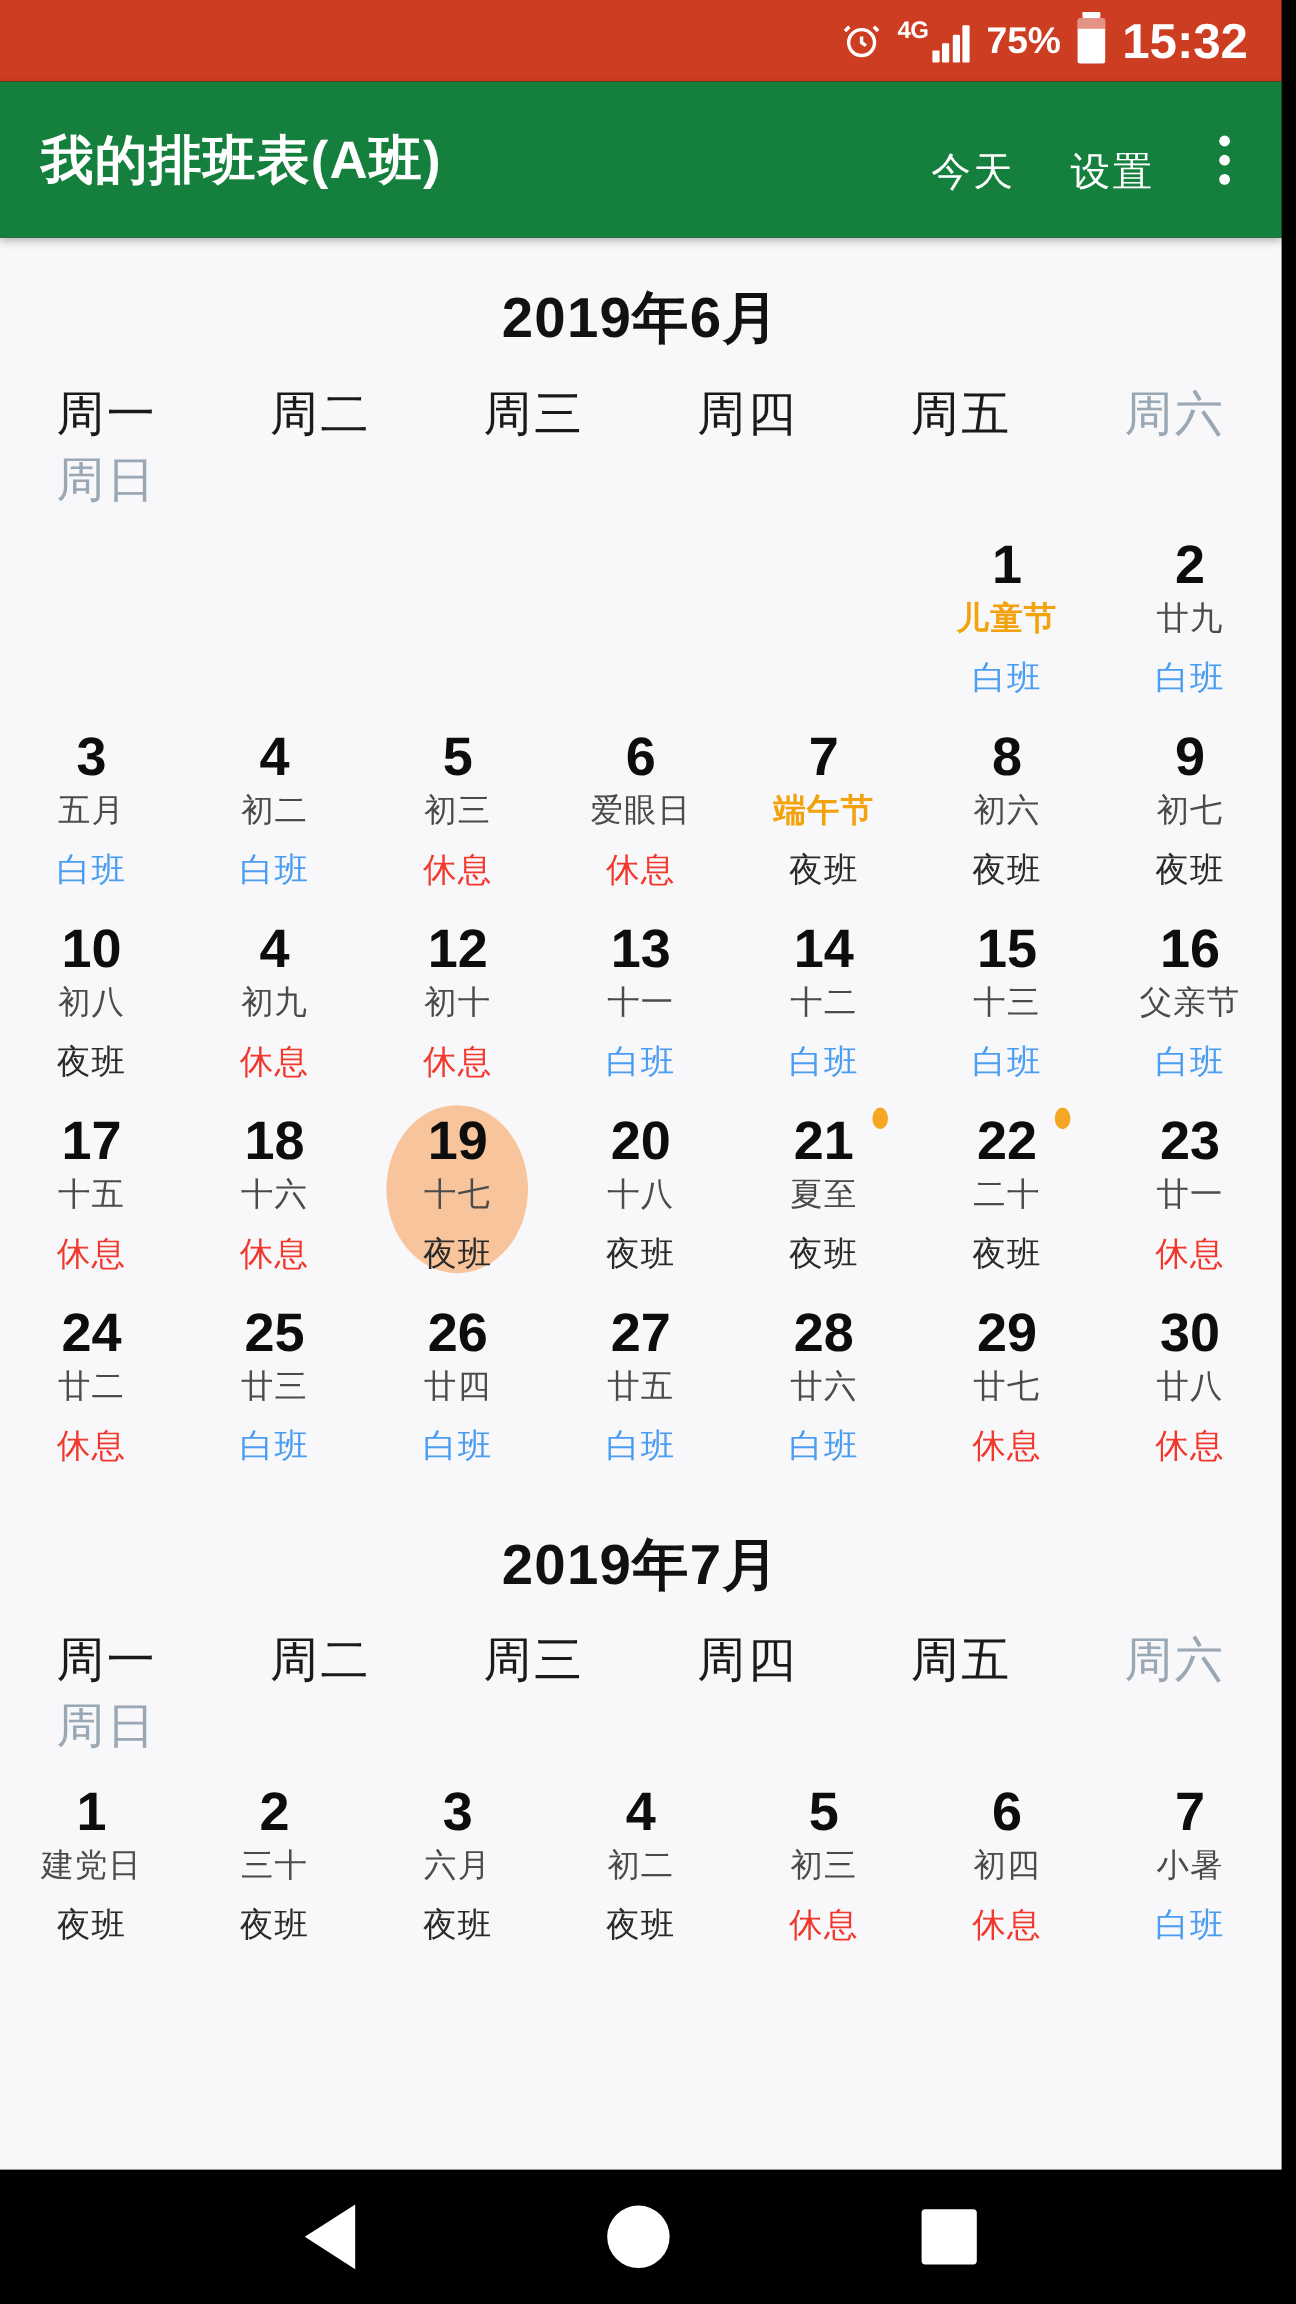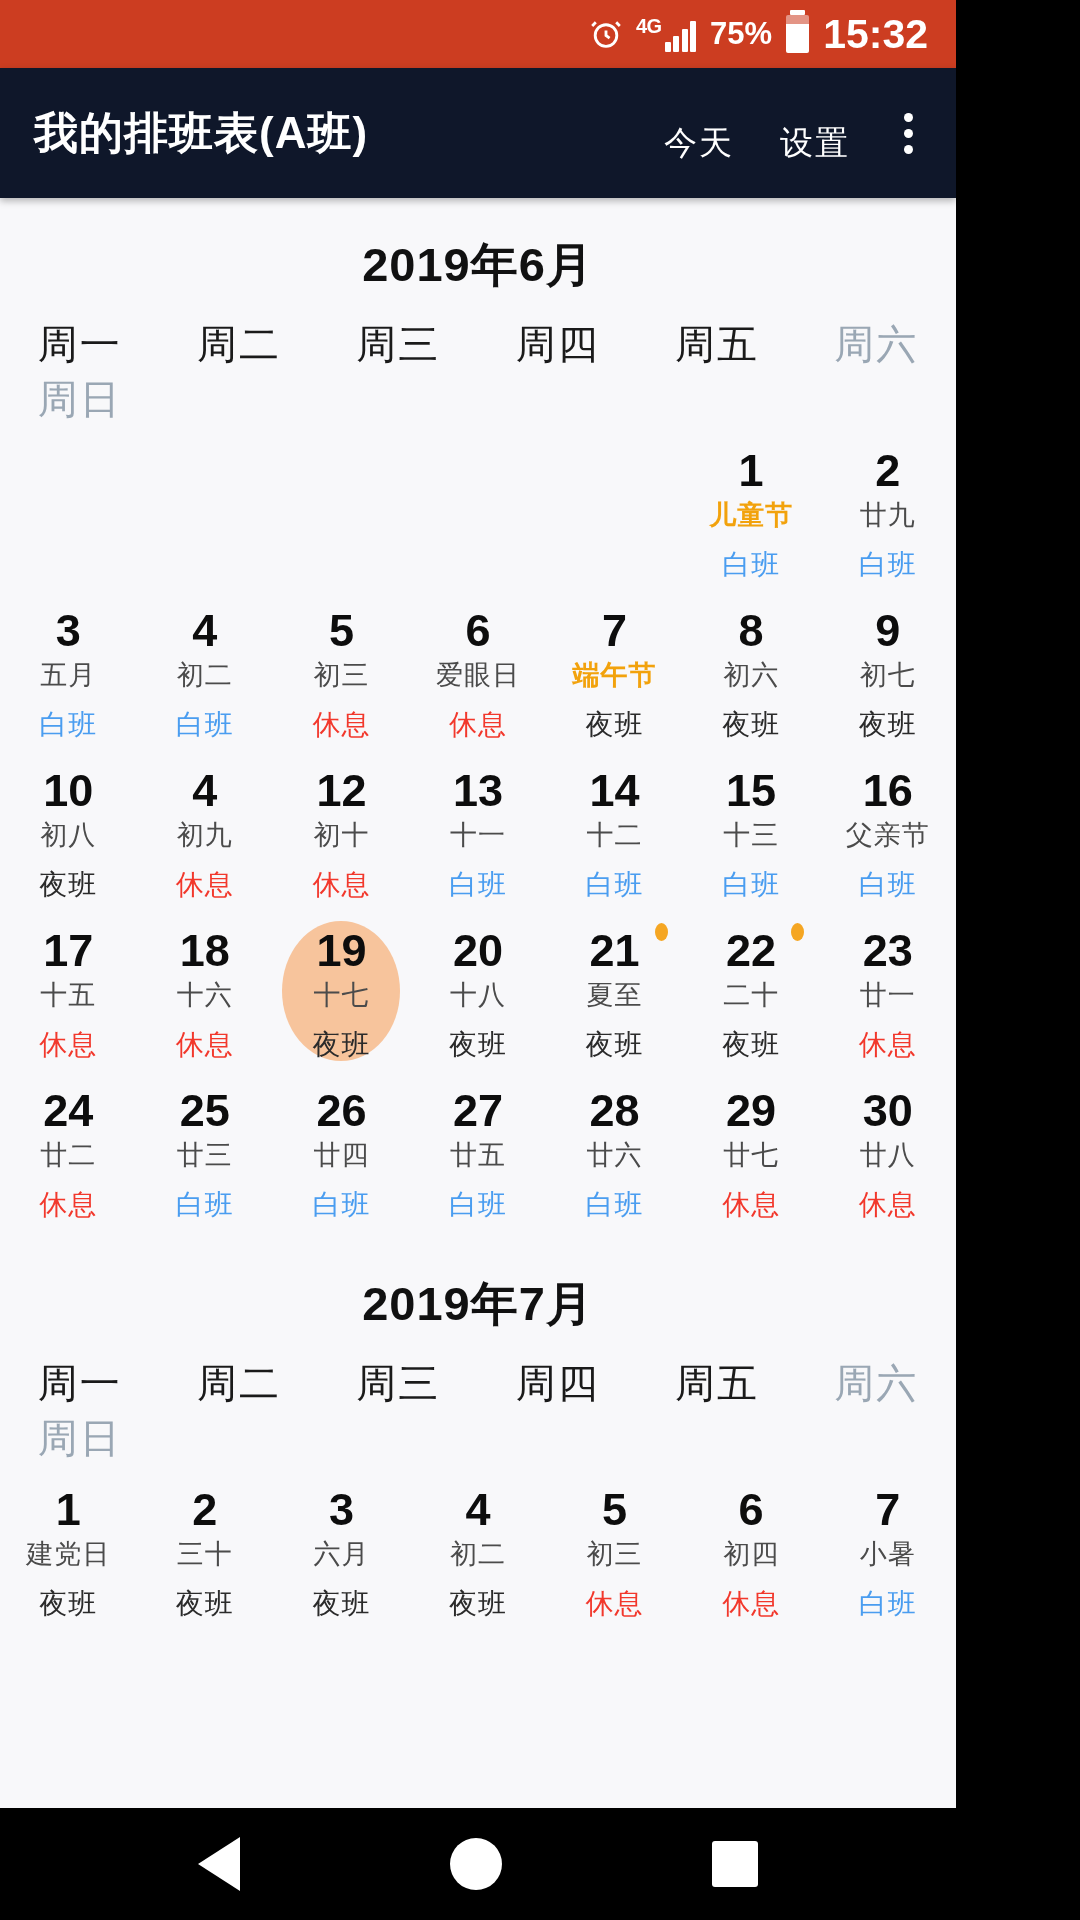--- a/index.html
+++ b/index.html
@@ -2,21 +2,21 @@
 <html><head>
 <meta charset="utf-8">
 <style>
   * { margin:0; padding:0; box-sizing:border-box; }
   html, body {
     width:1080px; height:1920px;
     background:#000;
     font-family:"Liberation Sans","DejaVu Sans",sans-serif;
     overflow:hidden;
   }
-  .phone { width:956px; height:1920px; position:relative; display:flex; flex-direction:column;justify-content:flex-end; }
+  .phone { width:1068px; height:1920px; position:relative; display:flex; flex-direction:column;justify-content:flex-end; }
 
   
   .statusbar {
     height:68px; background:#cc3d21; color:#fff;
     display:flex; align-items:center; justify-content:flex-end;
     padding-right:28px; gap:14px; flex:0 0 68px;
   }
   .sb-icons { display:flex; align-items:center; gap:12px; }
   .alarm-icon { width:36px; height:36px; position:relative; display:inline-block; }
   .alarm-icon svg { display:block; }
@@ -27,21 +27,21 @@
   .bars i:nth-child(1){height:10px;} .bars i:nth-child(2){height:16px;}
   .bars i:nth-child(3){height:23px;} .bars i:nth-child(4){height:31px;}
   .batt-pct { font-size:31px; font-weight:bold; letter-spacing:0px; }
   .battery { width:23px; height:38px; border:0; background:#fff; position:relative; border-radius:2px; }
   .battery::before{content:"";position:absolute;left:4px;top:-5px;width:15px;height:5px;background:#fff;border-radius:1px;}
   .battery::after{content:"";position:absolute;left:0;top:0;width:23px;height:9px;background:#cc3d21;opacity:.55;}
   .clock { font-size:41px; font-weight:bold; letter-spacing:0px; }
 
   
   .appbar {
-    flex:0 0 130px; background:#0f172a; color:#fff;
+    flex:0 0 130px; background:#15803d; color:#fff;
     display:flex; align-items:center; padding:0 34px;
     box-shadow:0 3px 7px rgba(0,0,0,.28);
     position:relative; z-index:5;
   }
   .app-title { font-size:44px; font-weight:bold; letter-spacing:1px; flex:1; }
   .appbar-action { font-size:33px; margin-left:46px; letter-spacing:2px;margin-top:21px; }
   .overflow { margin-left:52px; margin-right:8px; width:12px; display:flex; flex-direction:column; gap:7px; align-items:center; }
   .overflow span { width:9px; height:9px; border-radius:50%; background:#fff; display:block; }
 
   

